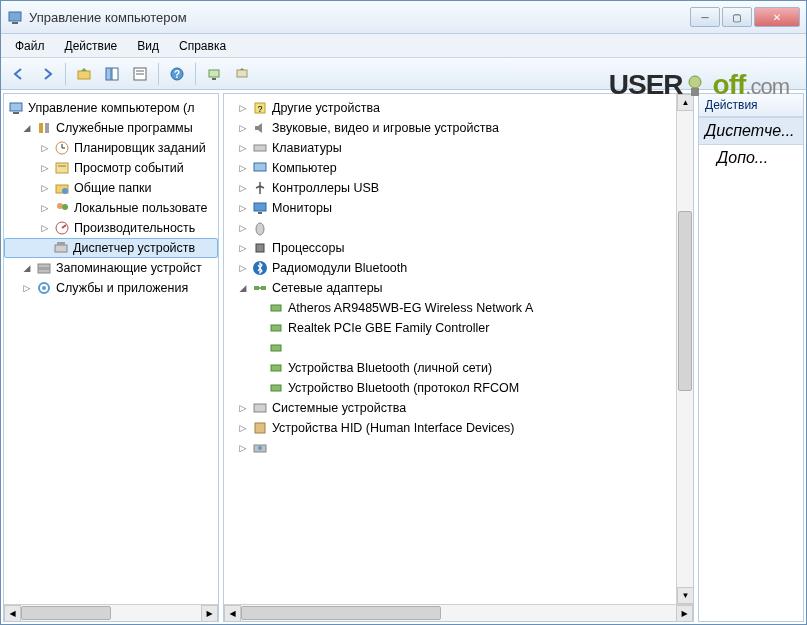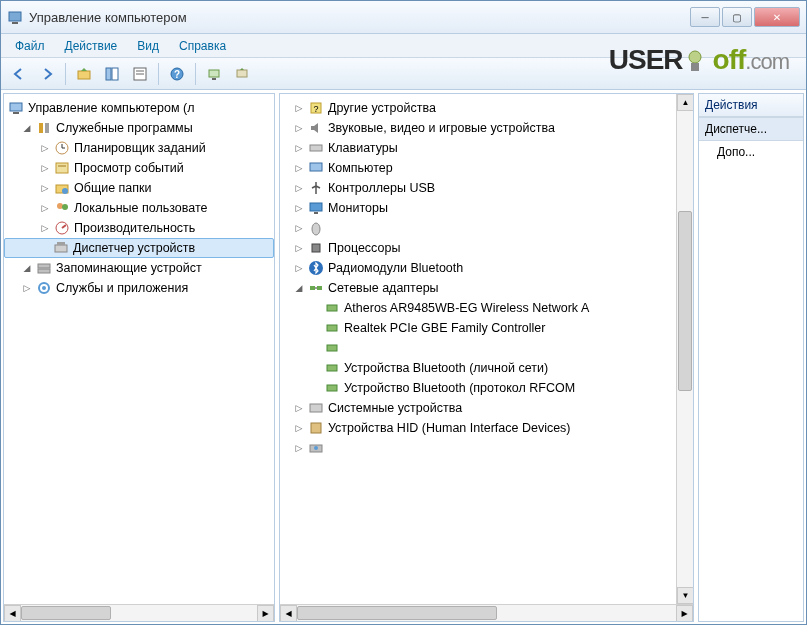--- a/index.html
+++ b/index.html
@@ -44,25 +44,25 @@
 .win-btn.close { width:46px; background: linear-gradient(to bottom,#f2aeb0,#d86c6e); color:#fff; }
 .menubar {
   height: 24px;
   background: #eef3fa;
   display: flex;
   align-items: center;
   padding: 0 6px;
   gap: 4px;
   border-bottom: 1px solid #cad7e5;
 }
-.menubar span { padding: 2px 8px; color:#0369a1; cursor:default; }
+.menubar span { padding: 2px 8px; color:#000000; cursor:default; }
 .watermark {
   position:absolute;
   right: 18px;
-  top: 44px;
+  top: 69px;
   font-size: 28px;
   font-weight: bold;
   color:#333;
   letter-spacing:-1px;
   z-index: 5;
 }
 .watermark .u { color:#2a2a2a; }
 .watermark .off { color:#7aa017; }
 .watermark .dot { color:#888; font-weight:normal; font-size:22px; }
 .toolbar {
@@ -88,21 +88,21 @@
   border-top: 1px solid #fff;
   min-height: 0;
 }
 .pane {
   border: 1px solid #b8cde2;
   margin: 2px;
   background: #fff;
   overflow: hidden;
   display:flex; flex-direction:column;
 }
-.pane-left { width: 272px; }
+.pane-left { width: 216px; }
 .pane-mid { flex: 1; }
 .pane-right { width: 106px; }
 .tree {
   flex:1;
   overflow: auto;
   padding: 4px 0;
   font-size: 12.5px;
   color:#000;
 }
 .tree-item {
@@ -139,21 +139,21 @@
 .vscroll .sthumb { position:absolute; left:1px; top:100px; width:14px; height:180px; background:#d4d4d4; border:1px solid #b0b0b0; border-radius:2px; }
 .pane-body { display:flex; flex:1; min-height:0; }
 .actions-header {
   background: linear-gradient(to bottom,#f7fbff,#e6eef8);
   border-bottom:1px solid #cad7e5;
   padding:4px 6px;
   font-size:12px;
   color:#002a6c;
   font-weight:normal;
 }
-.actions-body { flex:1; font-size:12px; }
+.actions-body { flex:1; font-size:16px;font-style:italic; }
 .action-item {
   padding:4px 6px;
   white-space:nowrap;
   overflow:hidden;
   text-overflow:ellipsis;
 }
 .action-item.hl { background:#dfeaf6; border-top:1px solid #cad7e5; border-bottom:1px solid #cad7e5; }
 
 svg { display:block; }
 </style>

